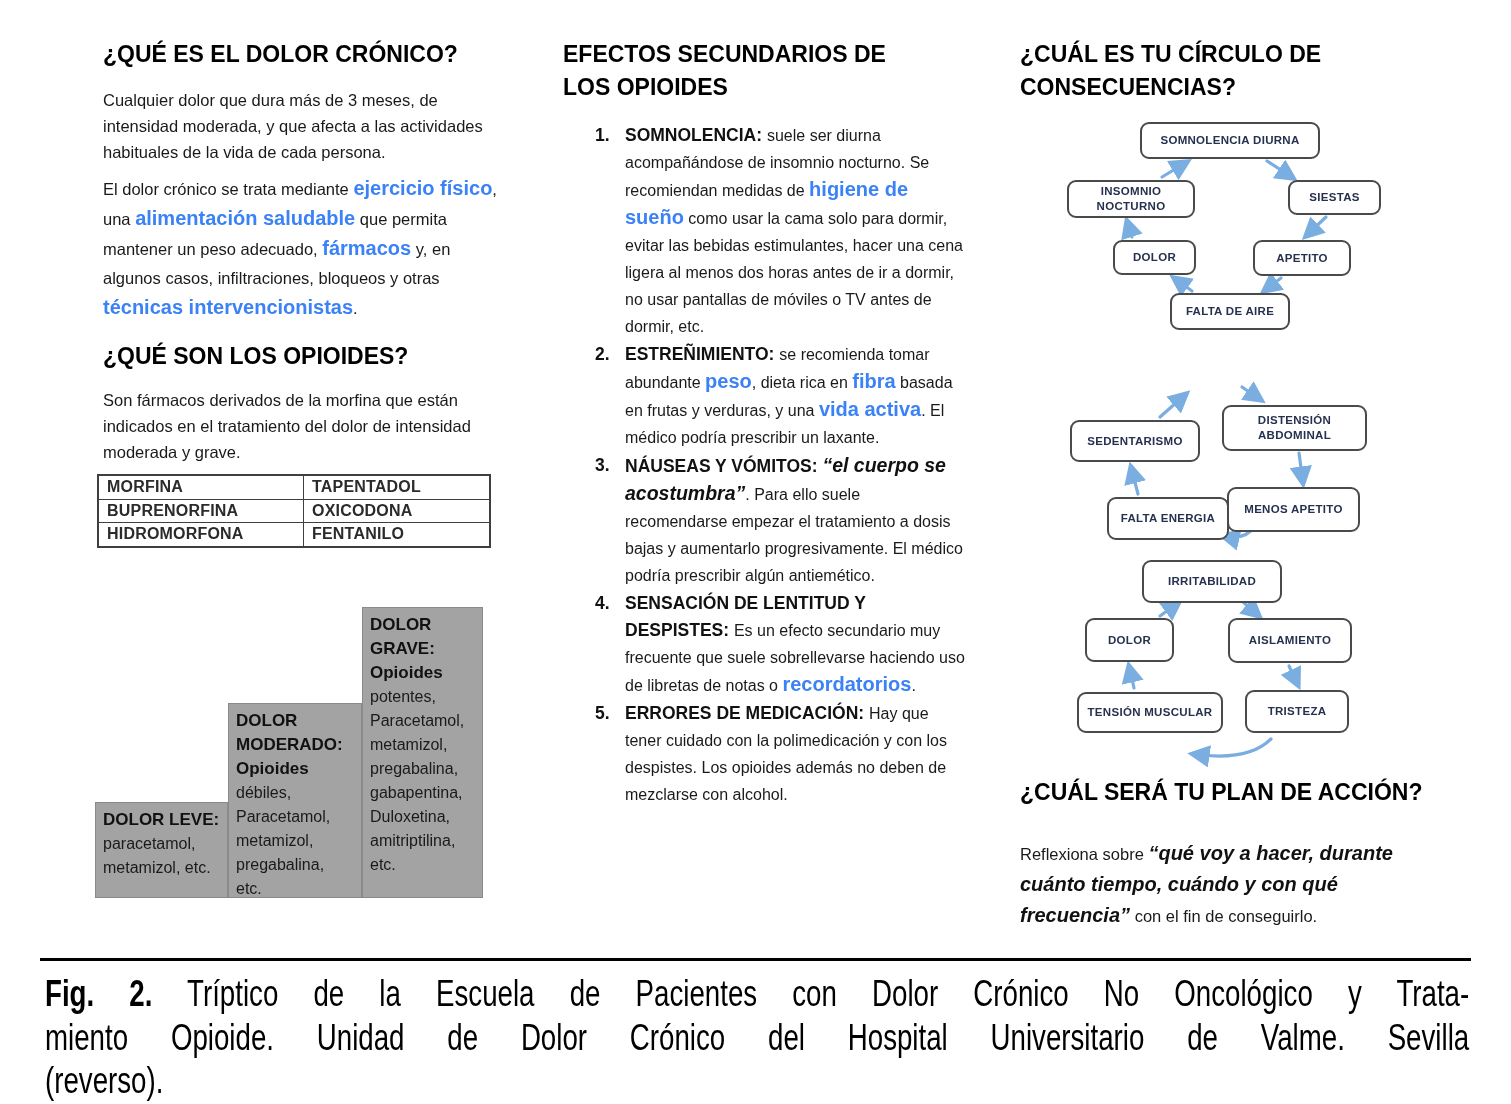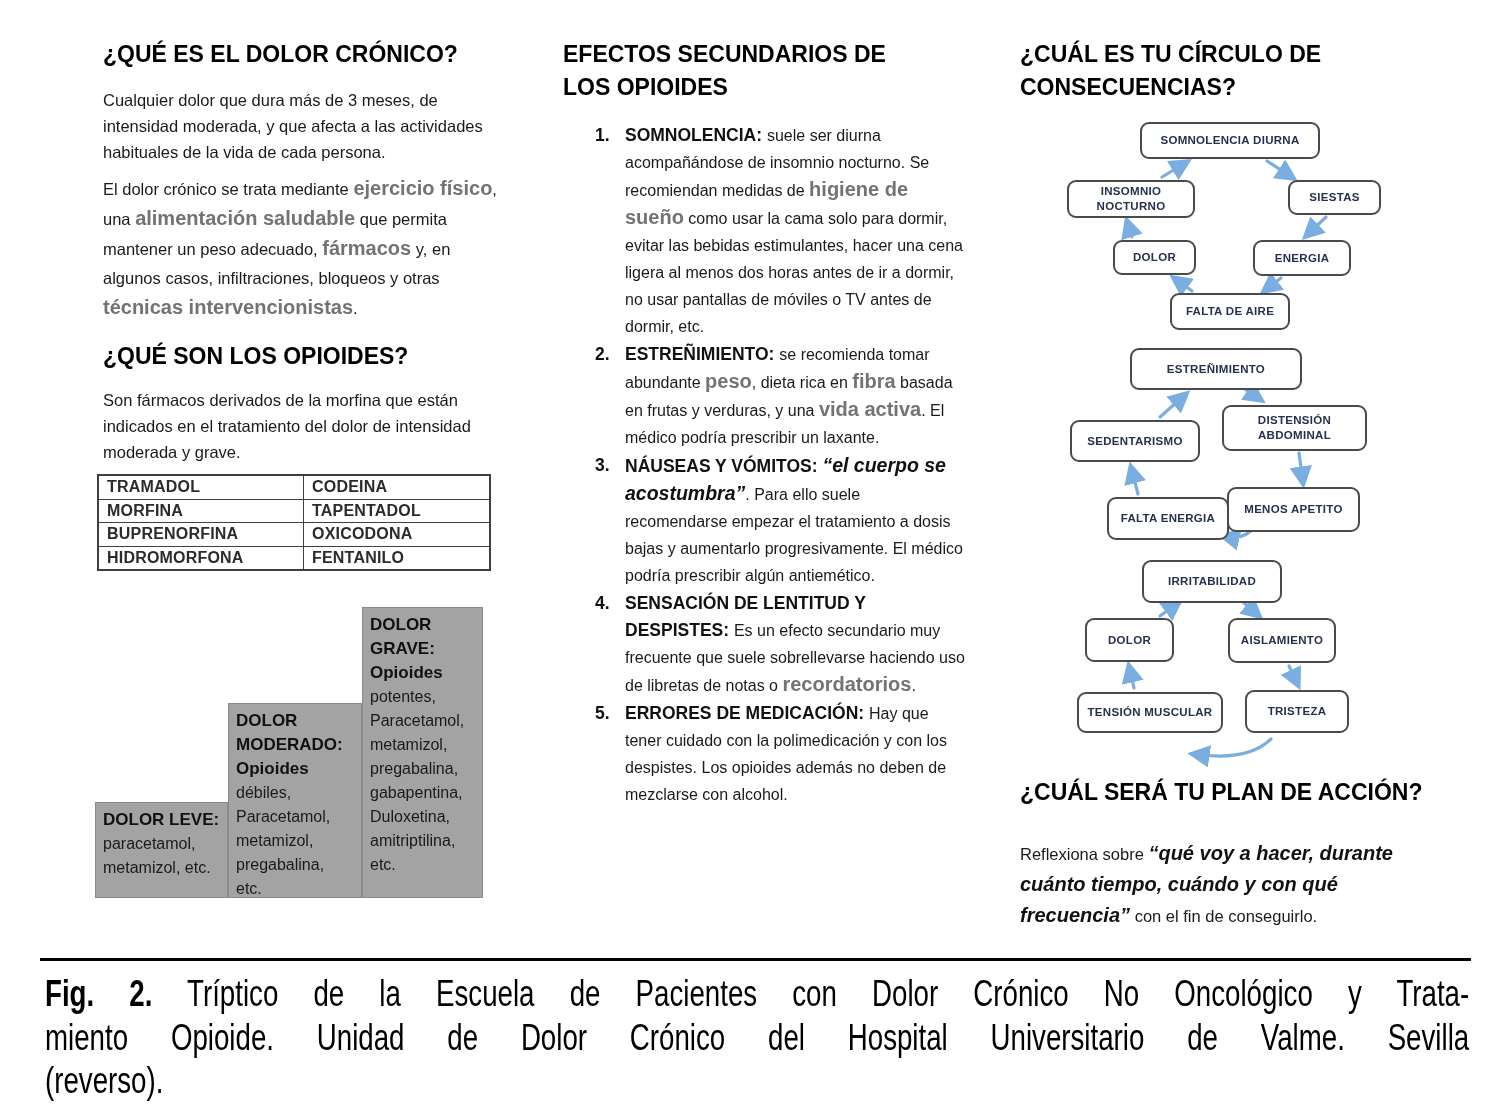--- a/index.html
+++ b/index.html
@@ -6,21 +6,21 @@
   body{width:1511px;height:1104px;position:relative;overflow:hidden;
        font-family:"Liberation Sans",sans-serif;color:#1a1a1a;}
   .col{position:absolute;top:0;}
   #col1{left:95px;width:408px;height:960px;}
   #col2{left:563px;width:402px;height:960px;}
   #col3{left:1008px;width:445px;height:960px;}
   .abs{position:absolute;}
   .h{font-weight:700;font-size:23px;line-height:33px;color:#000;}
   .p{font-size:16.5px;line-height:26px;}
   .rich .s-n{font-size:16.5px;}
-  .rich .s-bb{font-size:20px;font-weight:700;color:#737373;}
+  .rich .s-bb{font-size:20px;font-weight:700;color:#3b82f6;}
   .rich .s-sb{font-weight:700;font-size:17.5px;color:#111;}
   .rich .s-bi{font-size:19.5px;font-weight:700;font-style:italic;color:#111;}
 
   
   table.drugs{border-collapse:collapse;width:394px;}
   table.drugs td{border:1.6px solid #3f3f3f;font-weight:700;font-size:16px;
        color:#2b2b2b;height:22.5px;padding:0 0 0 8px;letter-spacing:.2px;}
   table.drugs{border:2px solid #3f3f3f;}
   td.c1{width:196px;}
 
@@ -64,24 +64,20 @@
   <div class="abs p" style="left:8px;top:87px;width:398px;">Cualquier dolor que dura más de 3 meses, de intensidad moderada, y que afecta a las actividades habituales de la vida de cada persona.</div>
 
   <div class="abs rich" style="left:8px;top:174px;width:400px;line-height:28px;"><span class="s-n">El dolor crónico se trata mediante </span><span class="s-bb">ejercicio físico</span><span class="s-n">, una </span><span class="s-bb">alimentación saludable</span><span class="s-n"> que permita mantener un peso adecuado, </span><span class="s-bb">fármacos</span><span class="s-n"> y, en algunos casos, infiltraciones, bloqueos y otras </span><span class="s-bb">técnicas intervencionistas</span><span class="s-n">.</span></div>
 
   <div class="abs h" style="left:8px;top:340px;width:400px;">¿QUÉ SON LOS OPIOIDES?</div>
 
   <div class="abs p" style="left:8px;top:387px;width:400px;">Son fármacos derivados de la morfina que están indicados en el tratamiento del dolor de intensidad moderada y grave.</div>
 
   <table class="drugs abs" style="left:2px;top:474px;">
     <tbody>
-        <tr>
-      <td class="c1">TRAMADOL</td>
-      <td>CODEINA</td>
-    </tr>
     <tr>
       <td class="c1">MORFINA</td>
       <td>TAPENTADOL</td>
     </tr>
     <tr>
       <td class="c1">BUPRENORFINA</td>
       <td>OXICODONA</td>
     </tr>
     <tr>
       <td class="c1">HIDROMORFONA</td>
@@ -149,30 +145,29 @@
         <path d="M281,556 L290,575" marker-end="url(#ah)"></path>
         <path d="M263,629 Q240,652 185,644" marker-end="url(#ah)"></path>
         <path d="M126,578 L121,556" marker-end="url(#ah)"></path>
       </g>
     </svg>
 
     <div class="fbox" style="left:132px;top:12px;width:180px;height:37px;">SOMNOLENCIA DIURNA</div>
     <div class="fbox" style="left:59px;top:70px;width:128px;height:38px;">INSOMNIO NOCTURNO</div>
     <div class="fbox" style="left:280px;top:70px;width:93px;height:35px;">SIESTAS</div>
     <div class="fbox" style="left:105px;top:130px;width:83px;height:35px;">DOLOR</div>
-    <div class="fbox" style="left:245px;top:130px;width:98px;height:36px;">ENERGIA</div>
+    <div class="fbox" style="left:245px;top:130px;width:98px;height:36px;">APETITO</div>
     <div class="fbox" style="left:162px;top:183px;width:120px;height:37px;">FALTA DE AIRE</div>
-    <div class="fbox" style="left:122px;top:238px;width:172px;height:42px;">ESTREÑIMIENTO</div>
     <div class="fbox" style="left:62px;top:310px;width:130px;height:42px;">SEDENTARISMO</div>
     <div class="fbox" style="left:214px;top:295px;width:145px;height:46px;">DISTENSIÓN ABDOMINAL</div>
     <div class="fbox" style="left:99px;top:387px;width:122px;height:43px;">FALTA ENERGIA</div>
     <div class="fbox" style="left:219px;top:377px;width:133px;height:45px;">MENOS APETITO</div>
     <div class="fbox" style="left:134px;top:450px;width:140px;height:43px;">IRRITABILIDAD</div>
     <div class="fbox" style="left:77px;top:508px;width:89px;height:44px;">DOLOR</div>
-    <div class="fbox" style="left:220px;top:508px;width:108px;height:45px;">AISLAMIENTO</div>
+    <div class="fbox" style="left:220px;top:508px;width:124px;height:45px;">AISLAMIENTO</div>
     <div class="fbox" style="left:69px;top:582px;width:146px;height:41px;">TENSIÓN MUSCULAR</div>
     <div class="fbox" style="left:237px;top:580px;width:104px;height:43px;">TRISTEZA</div>
   </div>
 
   <div class="abs h" style="left:12px;top:776px;width:420px;">¿CUÁL SERÁ TU PLAN DE ACCIÓN?</div>
   <div class="abs rich planp" style="left:12px;top:812px;width:420px;"><span class="s-n">Reflexiona sobre </span><span class="s-bi">“qué voy a hacer, durante cuánto tiempo, cuándo y con qué frecuencia”</span><span class="s-n"> con el fin de conseguirlo.</span></div>
 </section>
 
 <div id="cap-rule"></div>
 <div id="caption">

